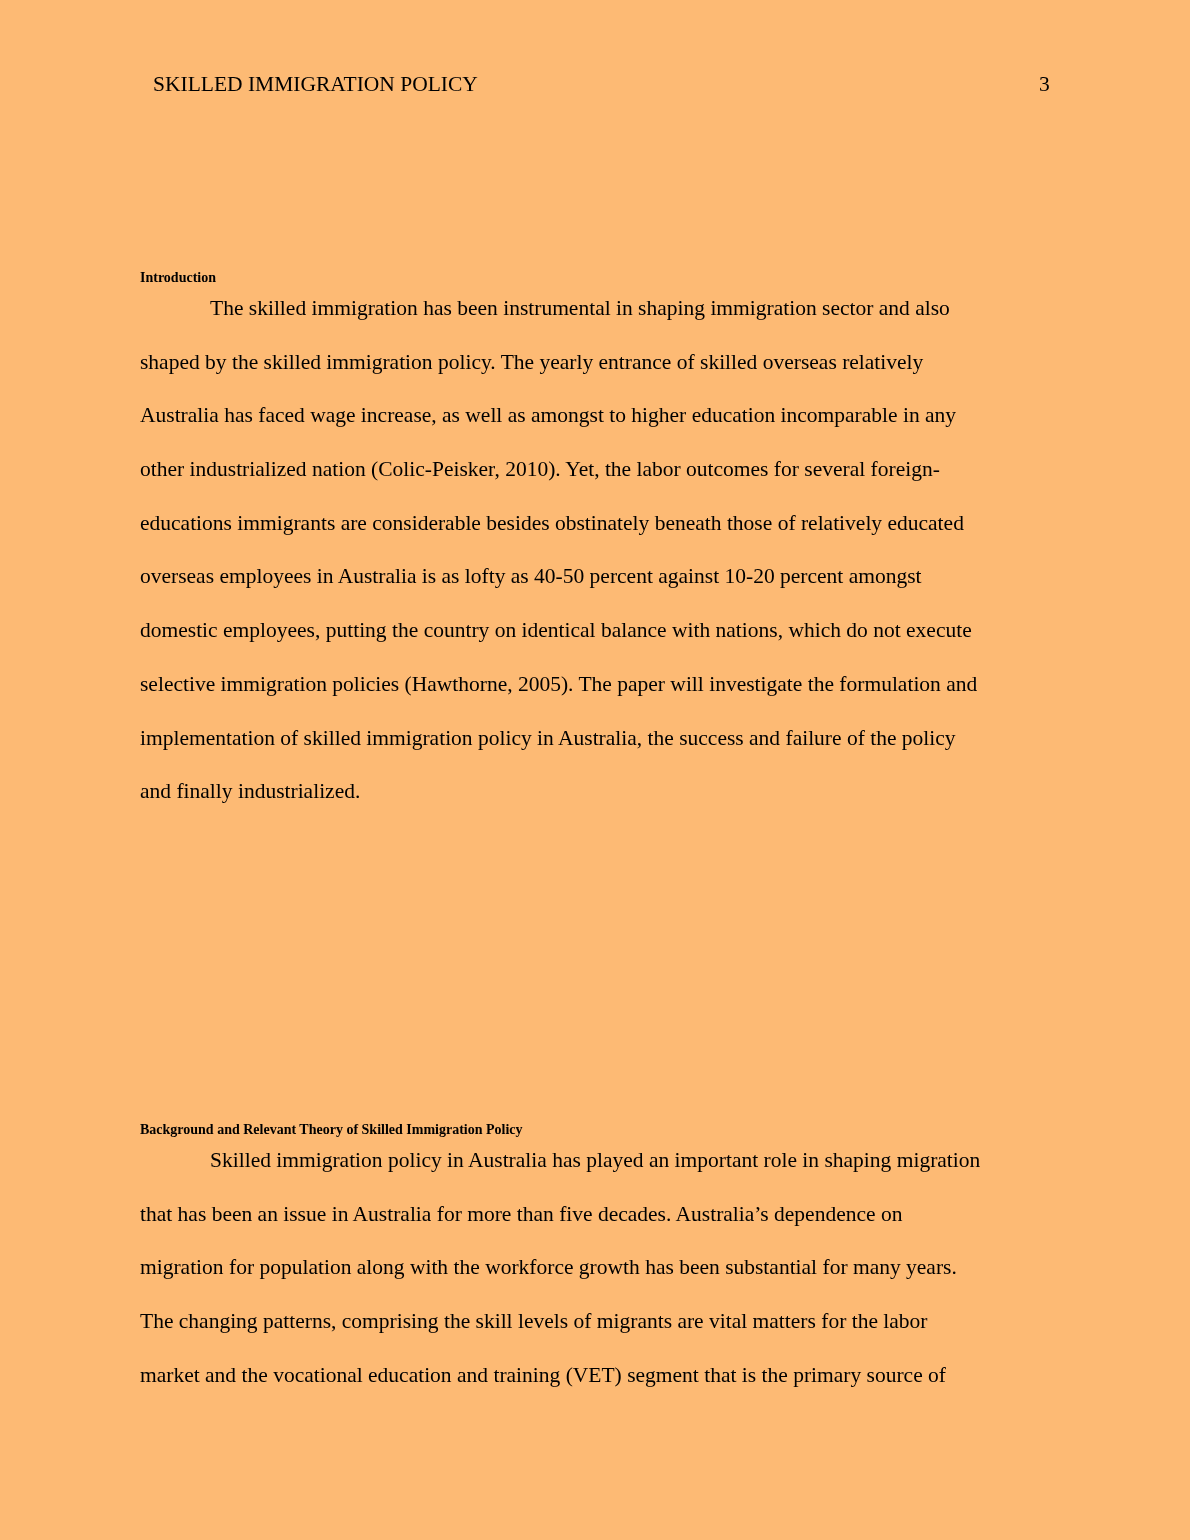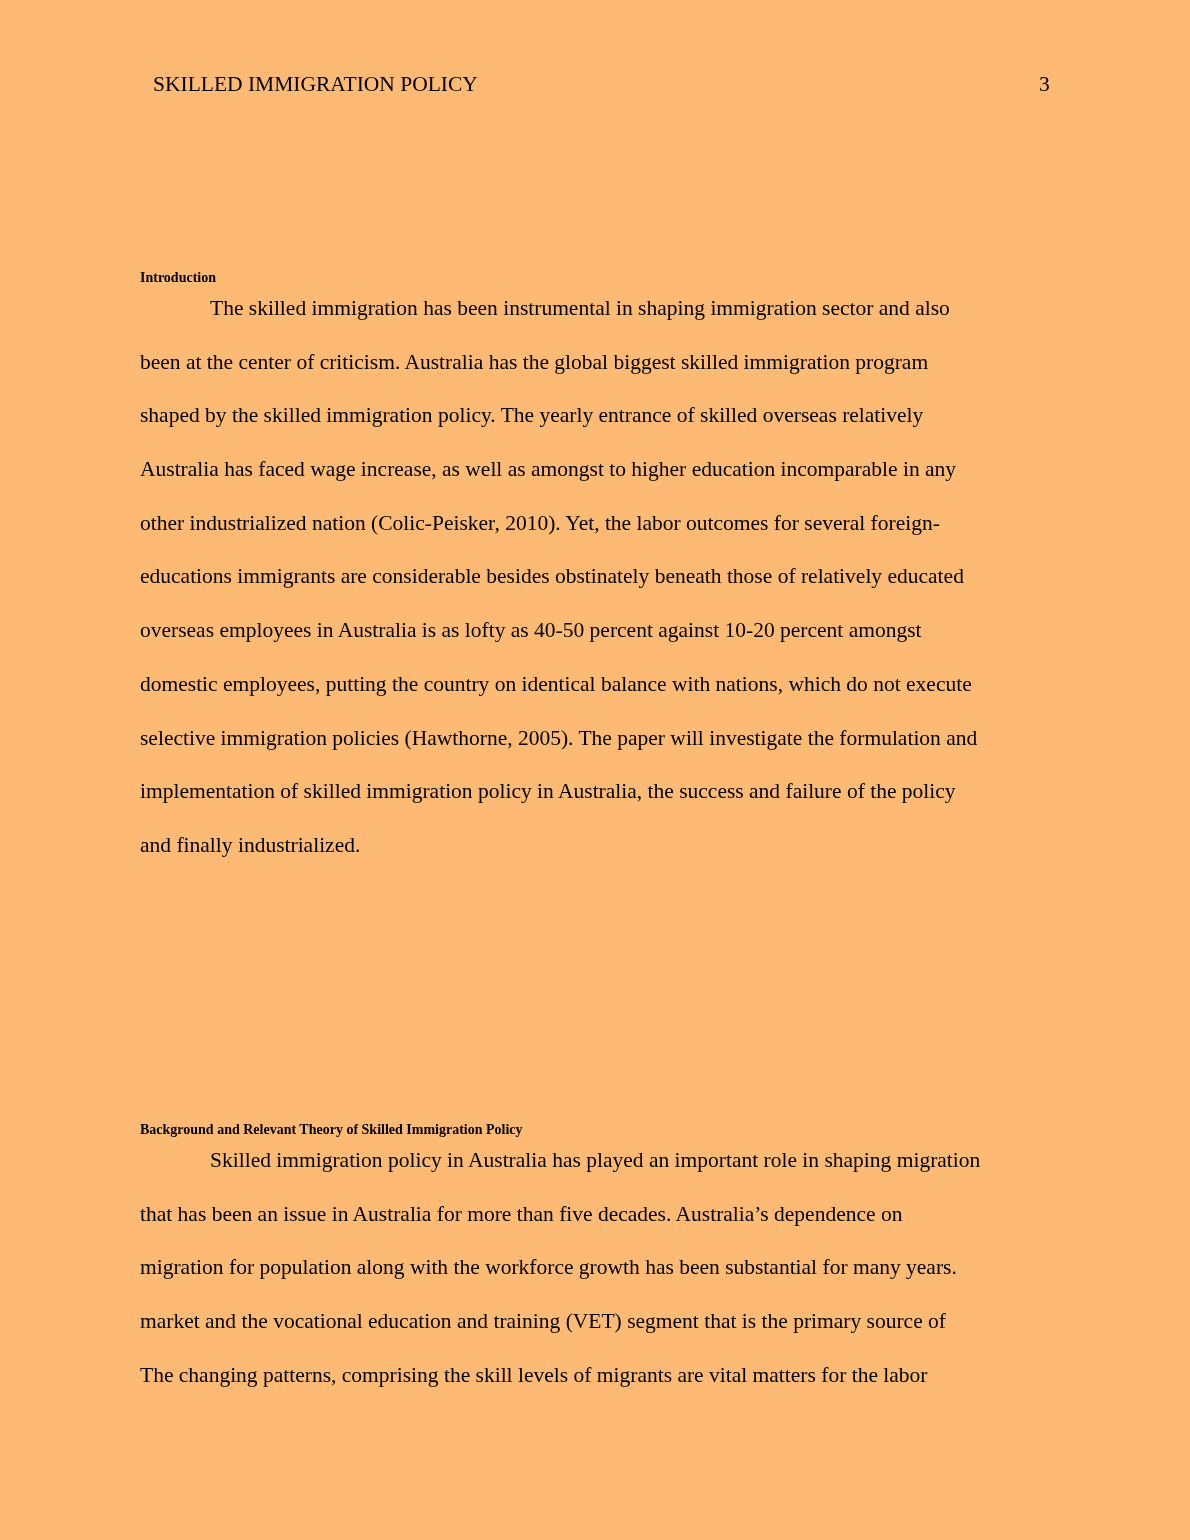--- a/index.html
+++ b/index.html
@@ -66,35 +66,34 @@
 
 <div class="page">
 
   <div class="running-head">SKILLED IMMIGRATION POLICY</div>
   <div class="page-number">3</div>
 
   <div class="heading" style="top:240px;">Introduction</div>
 
   <div class="para" style="top:294px;">
     <div class="line indent">The skilled immigration has been instrumental in shaping immigration sector and also</div>
-    <div class="line">been at the center of criticism. Australia has the global biggest skilled immigration program</div>
     <div class="line">shaped by the skilled immigration policy. The yearly entrance of skilled overseas relatively</div>
     <div class="line">Australia has faced wage increase, as well as amongst to higher education incomparable in any</div>
     <div class="line">other industrialized nation (Colic-Peisker, 2010). Yet, the labor outcomes for several foreign-</div>
     <div class="line">educations immigrants are considerable besides obstinately beneath those of relatively educated</div>
     <div class="line">overseas employees in Australia is as lofty as 40-50 percent against 10-20 percent amongst</div>
     <div class="line">domestic employees, putting the country on identical balance with nations, which do not execute</div>
     <div class="line">selective immigration policies (Hawthorne, 2005). The paper will investigate the formulation and</div>
     <div class="line">implementation of skilled immigration policy in Australia, the success and failure of the policy</div>
     <div class="line">and finally industrialized.</div>
   </div>
 
   <div class="heading" style="top:1092px;">Background and Relevant Theory of Skilled Immigration Policy</div>
 
   <div class="para" style="top:1146px;">
     <div class="line indent">Skilled immigration policy in Australia has played an important role in shaping migration</div>
     <div class="line">that has been an issue in Australia for more than five decades. Australia’s dependence on</div>
     <div class="line">migration for population along with the workforce growth has been substantial for many years.</div>
+    <div class="line">The changing patterns, comprising the skill levels of migrants are vital matters for the labor</div>
     <div class="line">market and the vocational education and training (VET) segment that is the primary source of</div>
-    <div class="line">The changing patterns, comprising the skill levels of migrants are vital matters for the labor</div>
   </div>
 
 </div>
 
 </body></html>

